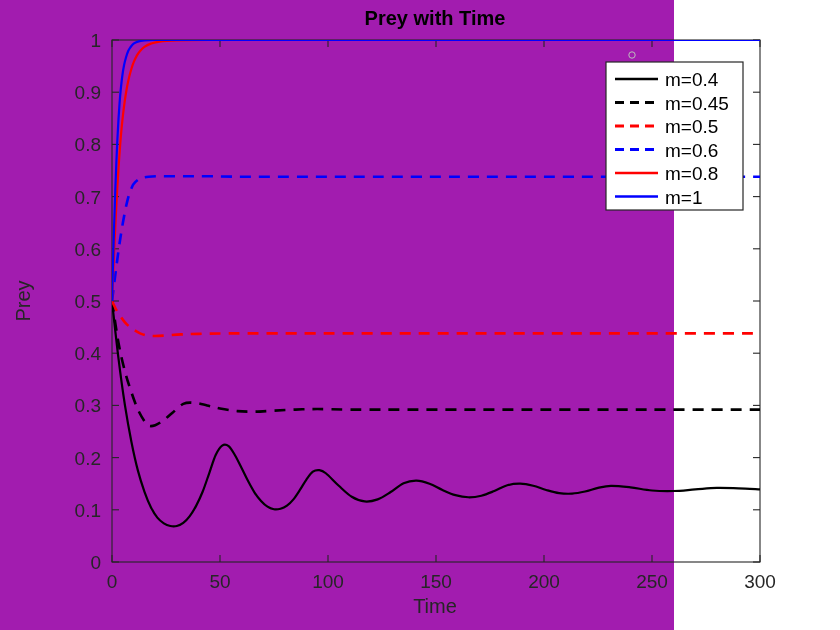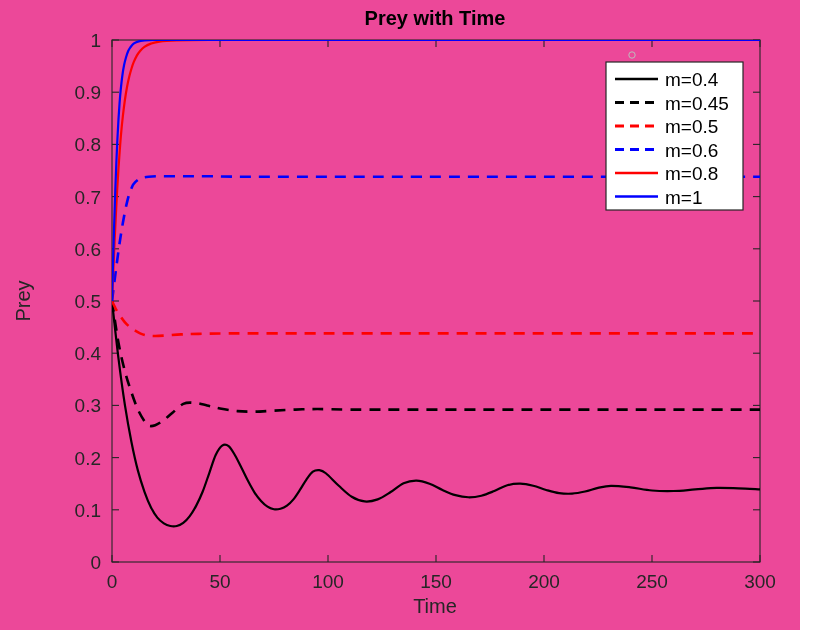--- a/index.html
+++ b/index.html
@@ -8,23 +8,23 @@
     background: #ffffff;
   }
   body {
     width: 840px;
     height: 630px;
     font-family: "Liberation Sans", sans-serif;
     overflow: hidden;
   }
   #figure {
     position: relative;
-    width: 800px;
+    width: 674px;
     height: 630px;
-    background: #ec4899;
+    background: #a21caf;
   }
   #plot-svg {
     position: absolute;
     left: 0;
     top: 0;
     width: 840px;
     height: 630px;
   }
   .axis-line {
     stroke: #262626;

